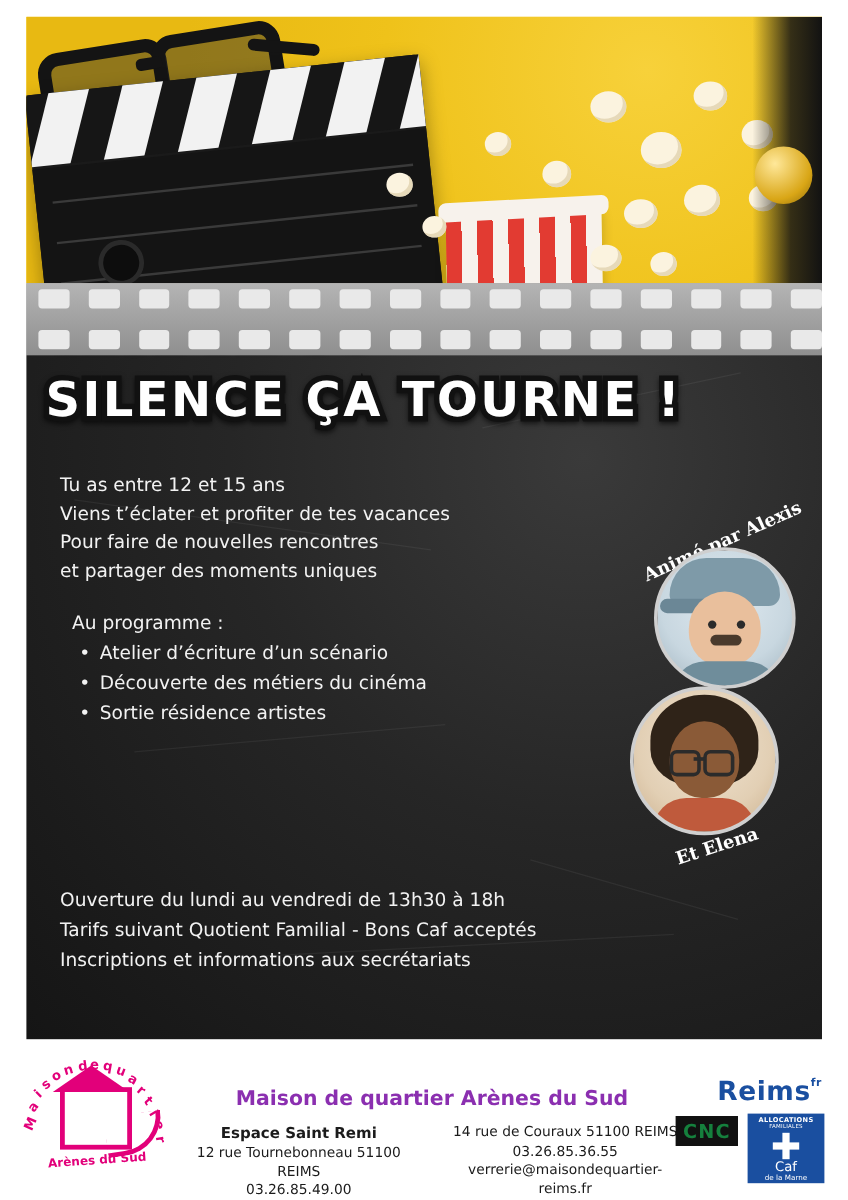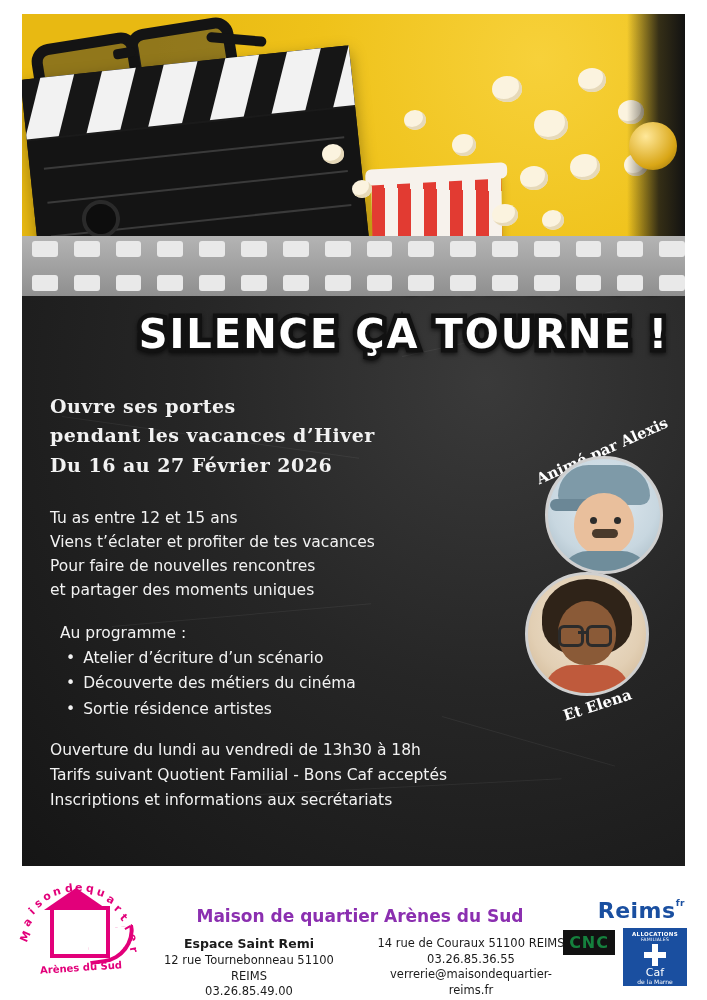--- a/index.html
+++ b/index.html
@@ -200,21 +200,21 @@
   .panel .scratch {
     position: absolute;
     background: rgba(255,255,255,.06);
     transform-origin: left center;
   }
 
   .title-wrap {
     position: absolute;
     left: 0; right: 0;
     top: -46px;
-    text-align: right;
+    text-align: left;
   }
   .title1, .title2 {
     display: inline-block;
     color: #ffffff;
     font-family: "DejaVu Sans", sans-serif;
     font-weight: bold;
     letter-spacing: 2px;
     text-transform: uppercase;
     padding: 4px 16px;
     line-height: 1;
@@ -583,25 +583,20 @@
     <div class="scratch" style="left:420px; top:420px; width:180px; height:1px; transform:rotate(16deg);"></div>
     <div class="scratch" style="left:200px; top:500px; width:340px; height:1px; transform:rotate(-3deg);"></div>
 
     <div class="title-wrap">
       <div class="title1">CLUB ADOS</div>
       <br>
       <div class="title2">SILENCE ÇA TOURNE !</div>
     </div>
 
     <div class="body-text">
-      <p class="lead">
-        <span>Ouvre ses portes</span><br>
-        <span>pendant les vacances d’Hiver</span><br>
-        <span>Du 16 au 27 Février 2026</span>
-      </p>
 
       <p class="para">
         <span>Tu as entre 12 et 15 ans</span><br>
         <span>Viens t’éclater et profiter de tes vacances</span><br>
         <span>Pour faire de nouvelles rencontres</span><br>
         <span>et partager des moments uniques</span>
       </p>
 
       <p class="prog-title">Au programme :</p>
       <ul class="prog-list">

